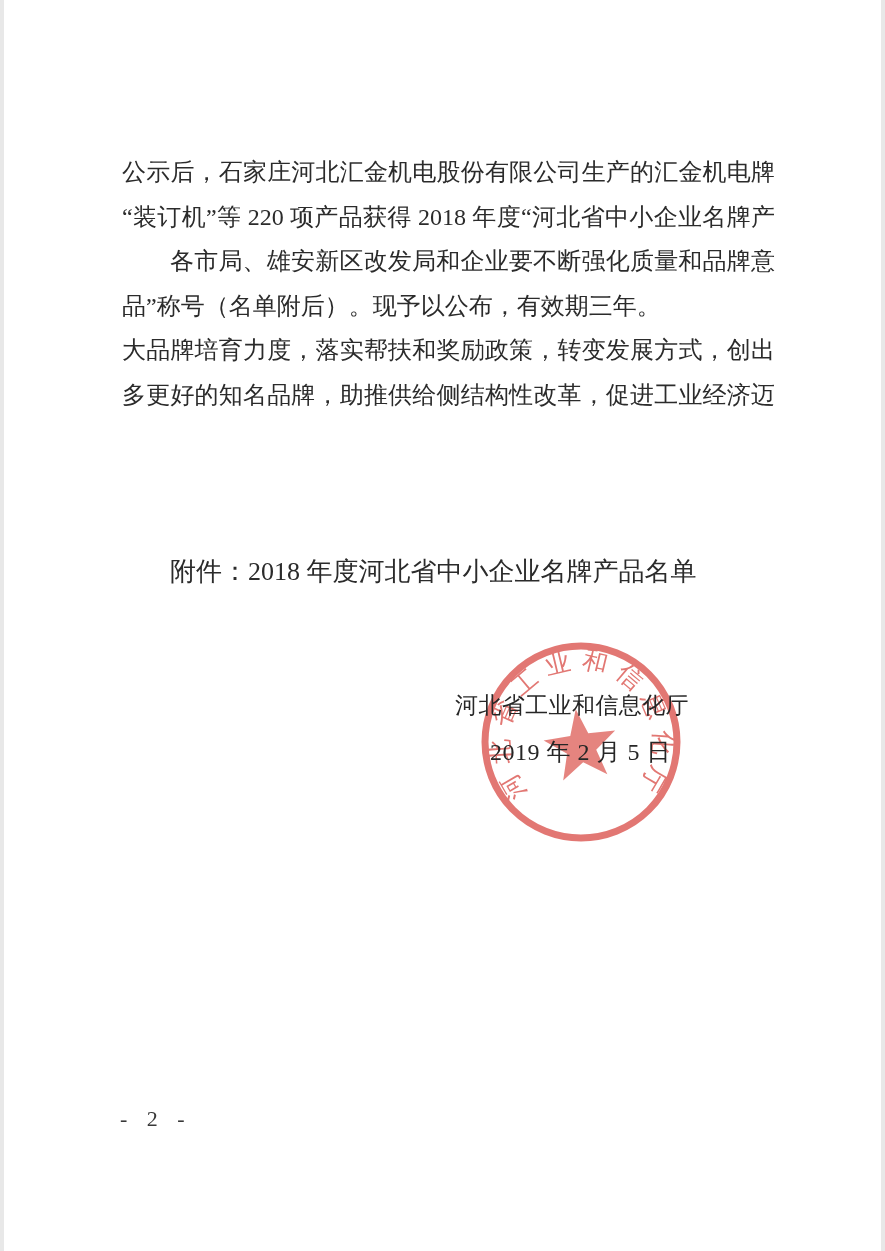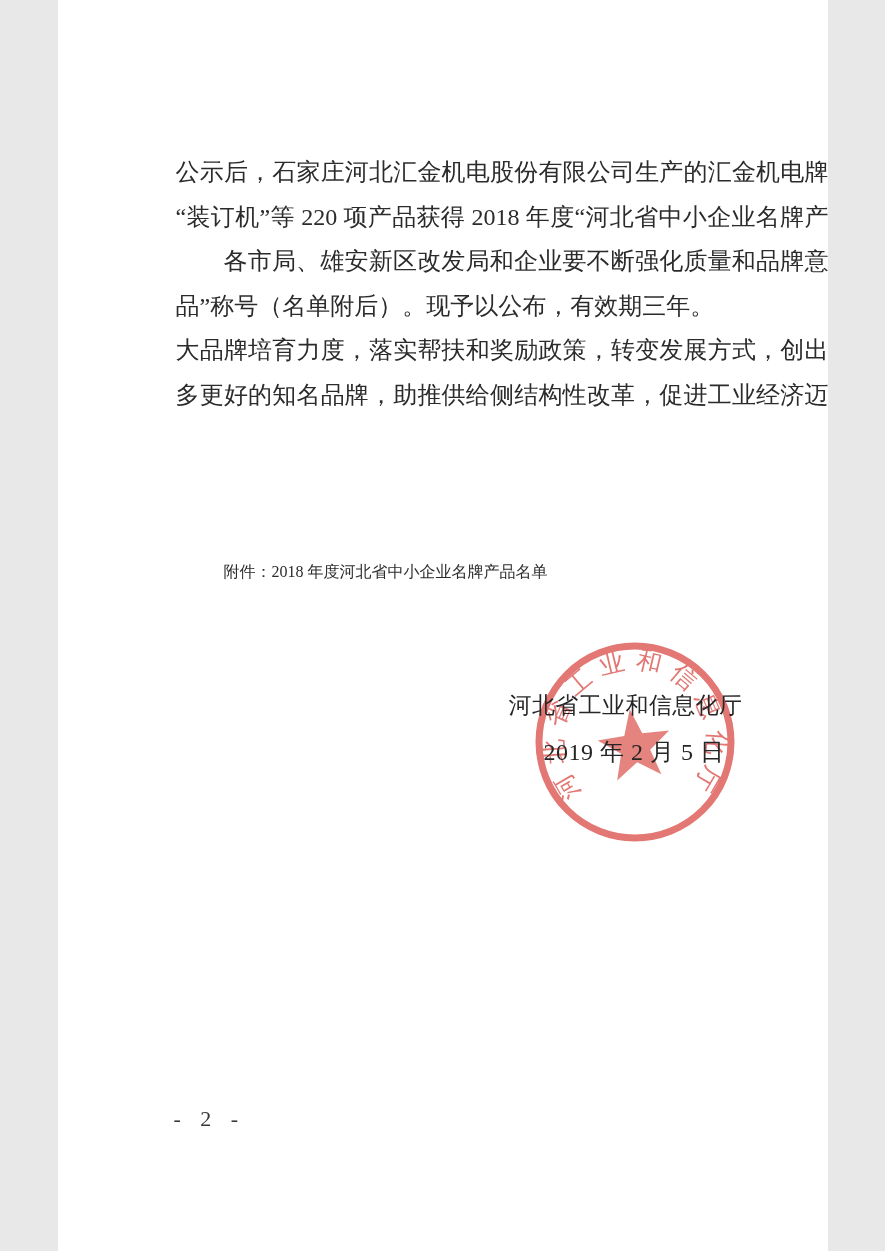--- a/index.html
+++ b/index.html
@@ -1,21 +1,21 @@
 <!DOCTYPE html>
 <html><head>
 <meta charset="utf-8">
 <style>
   * { margin: 0; padding: 0; box-sizing: border-box; }
   html, body { background: #e8e8e8; }
   body { font-family: "Liberation Serif", "DejaVu Serif", serif; }
 
   .page {
     position: relative;
-    width: 770px;
+    width: 877px;
     height: 1251px;
     margin: 0 auto;
     background: #ffffff;
     overflow: hidden;
     color: #2b2b2b;
   }
 
   
   .body-text {
     position: absolute;
@@ -36,21 +36,21 @@
     white-space: normal;
     overflow: hidden;
   }
   .line.indent { text-indent: 48px; }
 
   
   .attachment {
     position: absolute;
     left: 166px;
     top: 556px;
-    font-size: 16px;
+    font-size: 26px;
     line-height: 32px;
     color: #2b2b2b;
     white-space: nowrap;
   }
 
   
   .signature-org {
     position: absolute;
     left: 451px;
     top: 690px;

